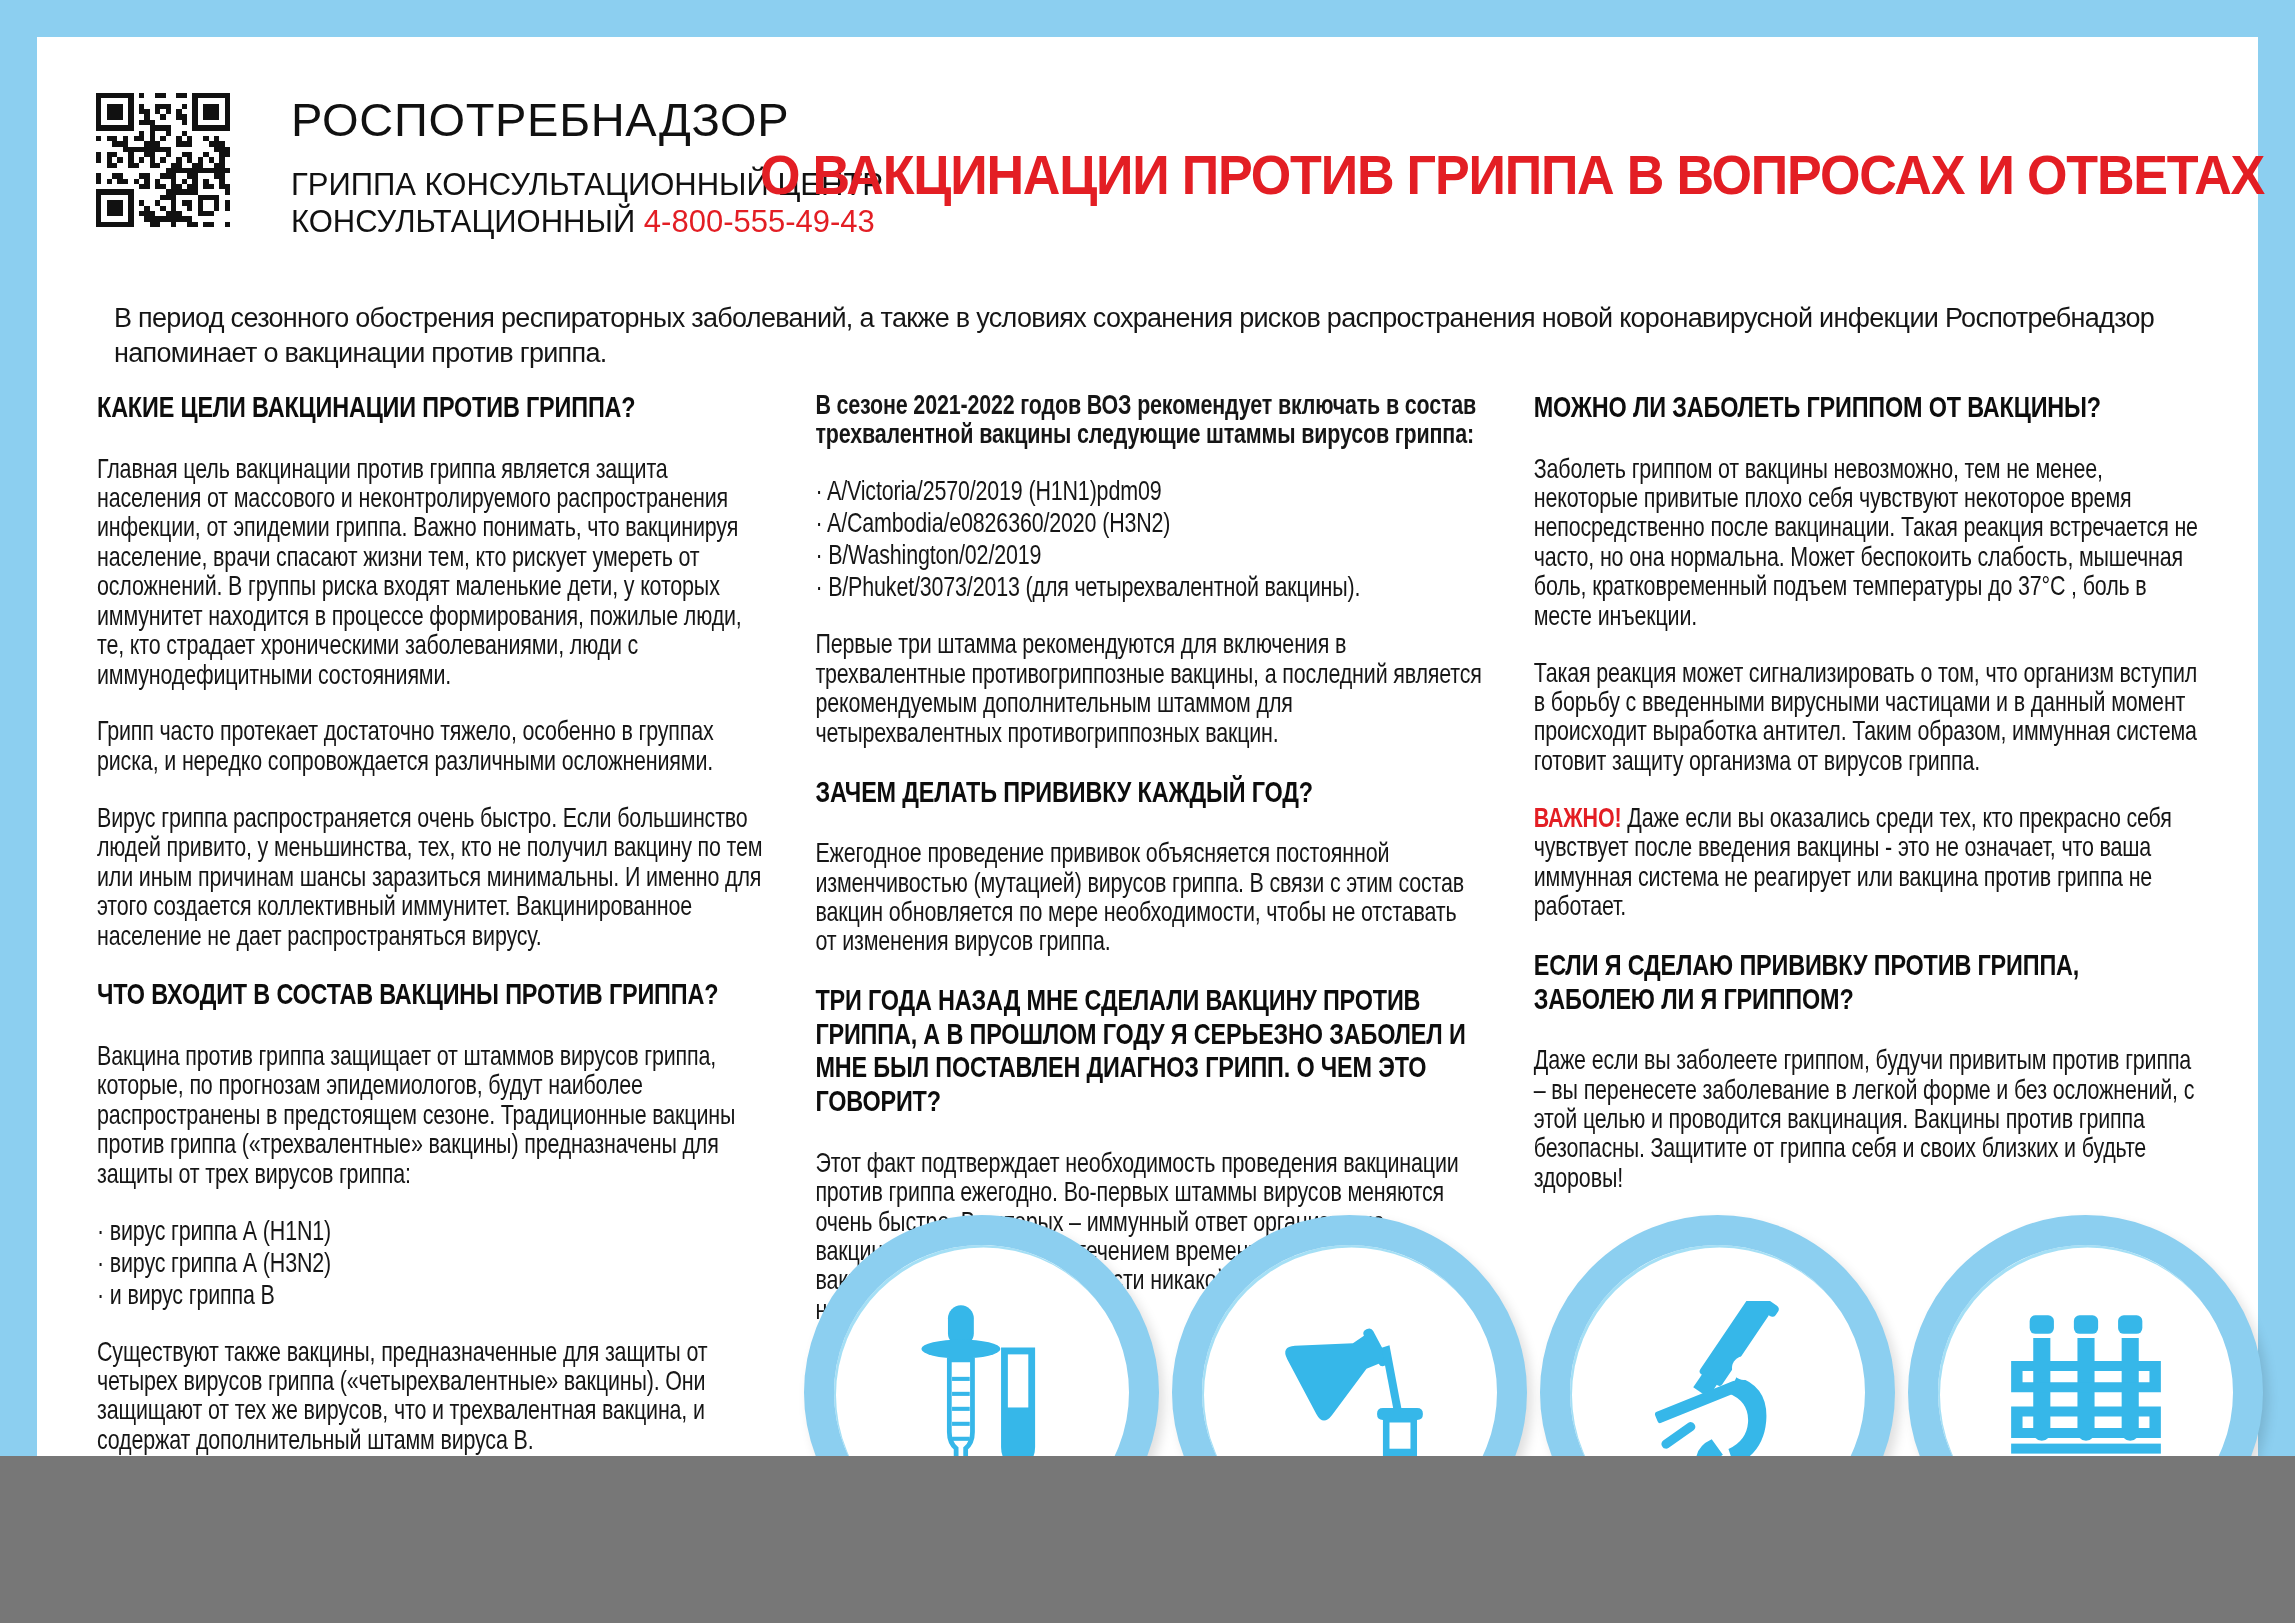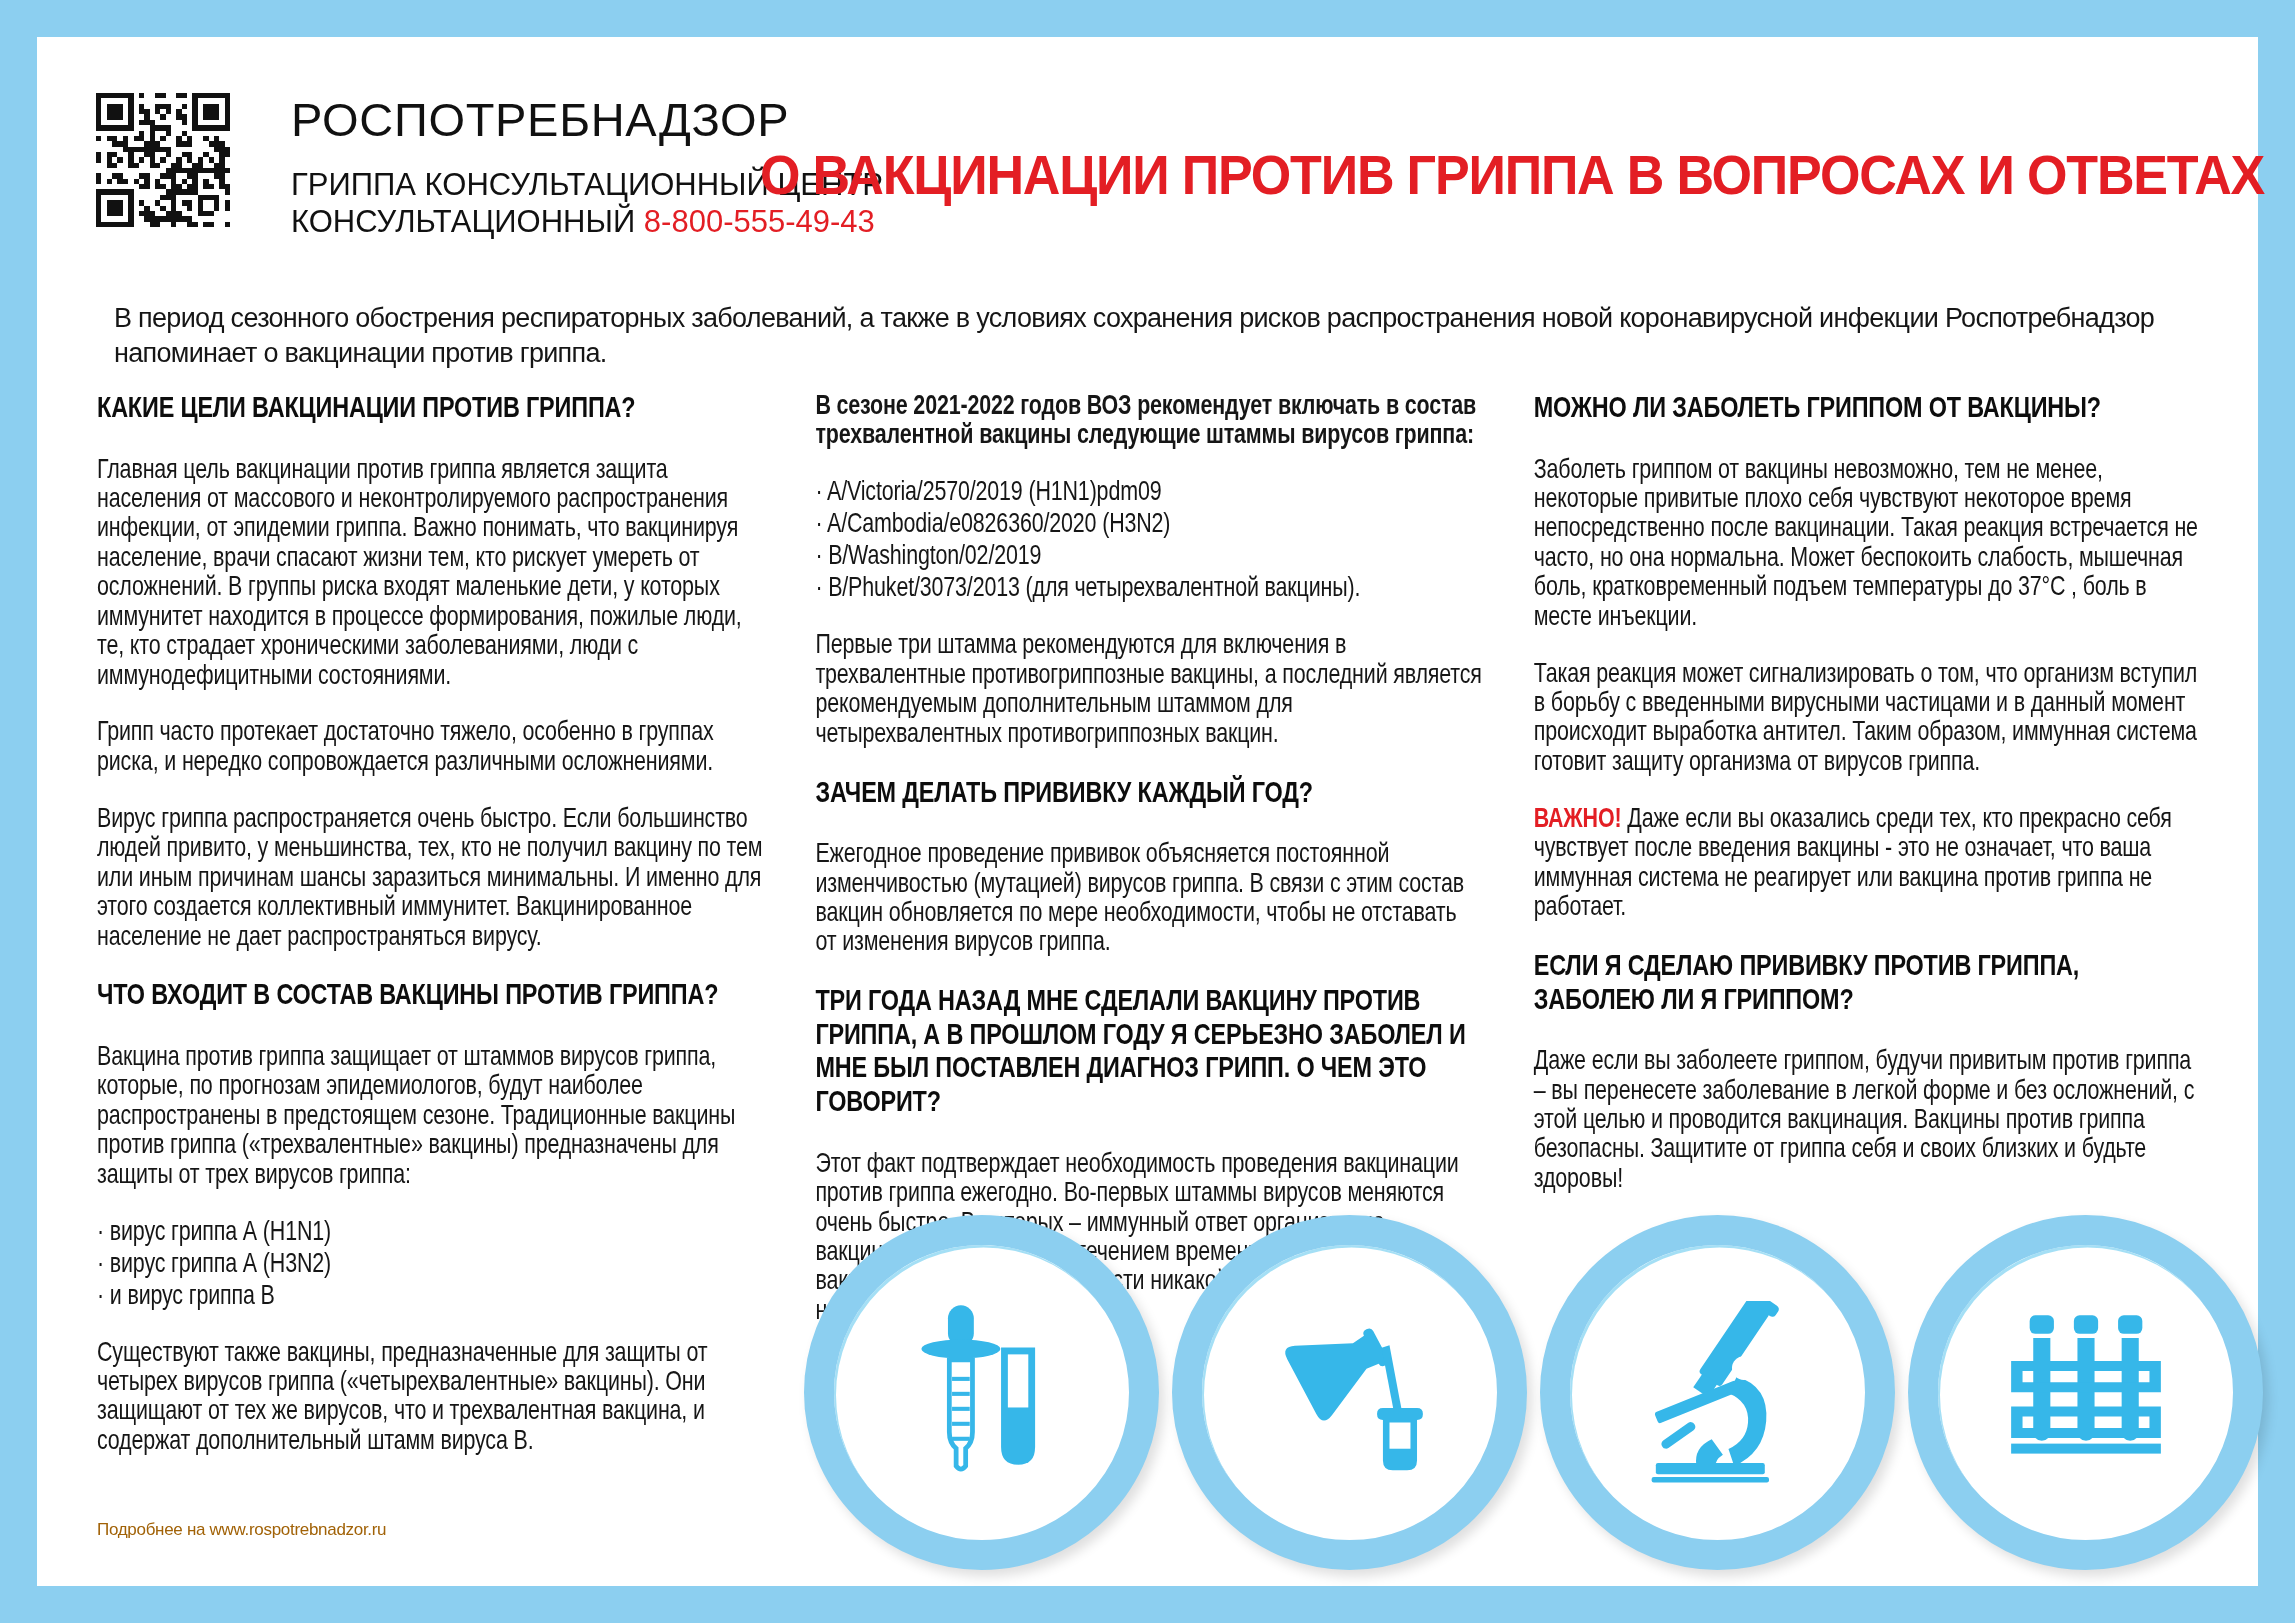--- a/index.html
+++ b/index.html
@@ -1,16 +1,16 @@
 <!DOCTYPE html>
 <html lang="ru" style="font-size:10.5px"><head>
 <meta charset="utf-8">
 <style>
   html,body{margin:0;padding:0;background:#777;}
-  .poster{position:relative;width:2295px;height:1623px;background:#8CCFF0;
+  .poster{position:relative;width:2295px;height:1456px;background:#8CCFF0;
           font-family:"Liberation Sans",sans-serif;overflow:hidden;}
   .content{position:absolute;left:37px;top:37px;width:2221px;height:1549px;background:#ffffff;}
 
   
   .qr{position:absolute;left:59px;top:56px;width:134px;height:134px;}
   .qr svg{width:100%;height:100%;fill:#111;}
   .org-name{position:absolute;left:254px;top:55px;font-size:47px;color:#111;
             letter-spacing:0.7px;white-space:nowrap;}
   .org-sub{position:absolute;left:254px;top:130px;font-size:31px;line-height:1.18;color:#111;white-space:nowrap;}
   .phone{color:#E31E24;}
@@ -265,21 +265,21 @@
           <rect x="160" y="192" width="8" height="8"></rect>
           <rect x="168" y="192" width="8" height="8"></rect>
           <rect x="192" y="192" width="8" height="8"></rect>
         </svg>
     </div>
     <div class="org-name">РОСПОТРЕБНАДЗОР</div>
     <div class="org-sub">
       <div>ГРИППА КОНСУЛЬТАЦИОННЫЙ ЦЕНТР</div>
       <div>
         <span>КОНСУЛЬТАЦИОННЫЙ</span>
-        <span class="phone">8-800-555-49-43</span>
+        <span class="phone">4-800-555-49-43</span>
       </div>
     </div>
     <h1 class="main-title">О ВАКЦИНАЦИИ ПРОТИВ ГРИППА В ВОПРОСАХ И ОТВЕТАХ</h1>
 
     <p class="intro">В период сезонного обострения респираторных заболеваний, а также в условиях сохранения рисков распространения новой коронавирусной инфекции Роспотребнадзор напоминает о вакцинации против гриппа.</p>
 
     <div class="cols">
 
       <section class="col">
         <h3>КАКИЕ ЦЕЛИ ВАКЦИНАЦИИ ПРОТИВ ГРИППА?</h3>

